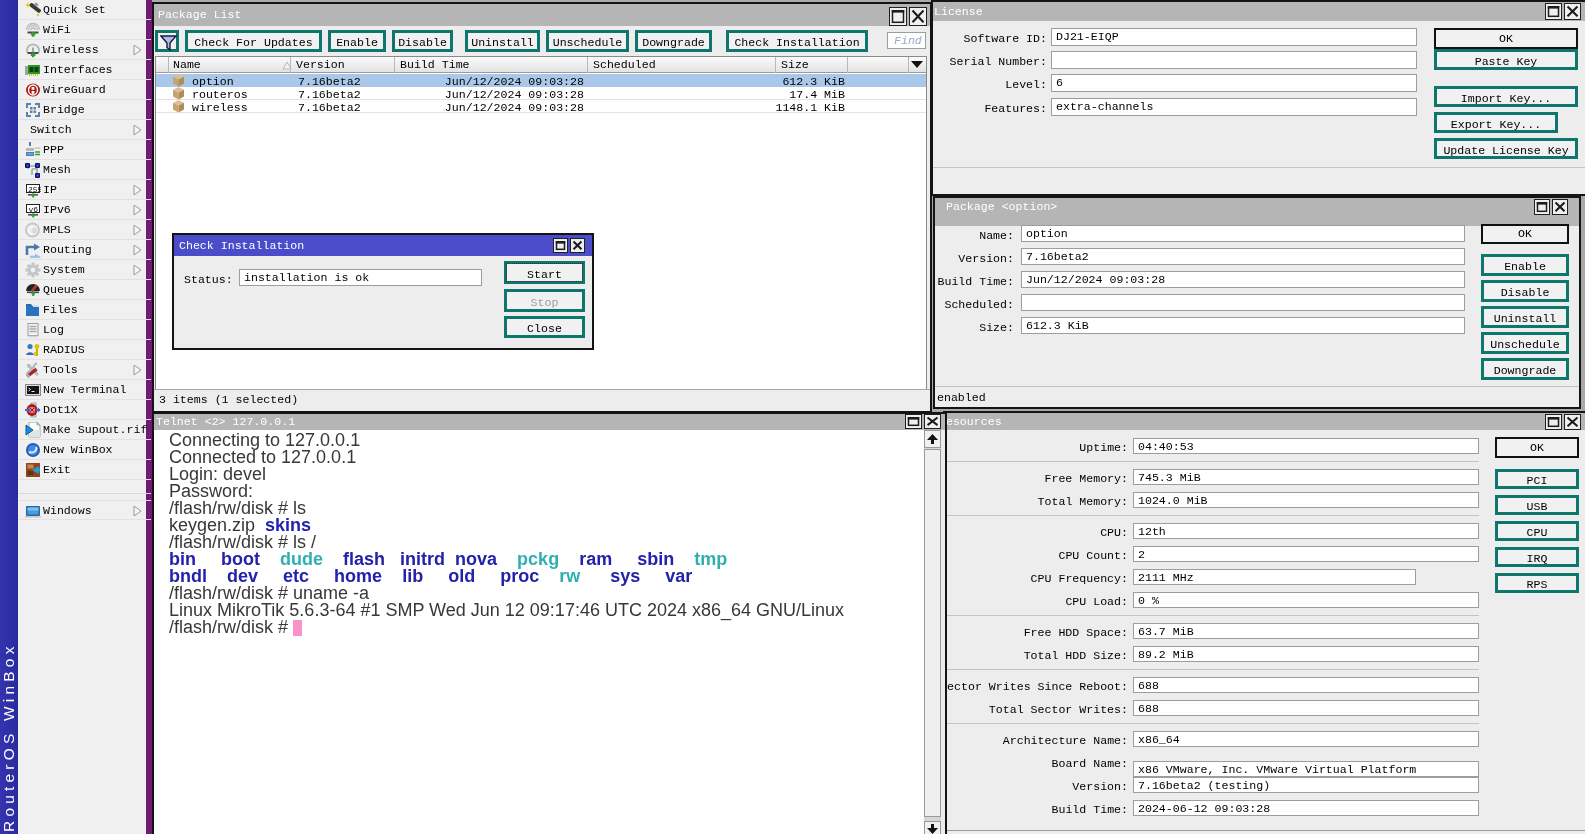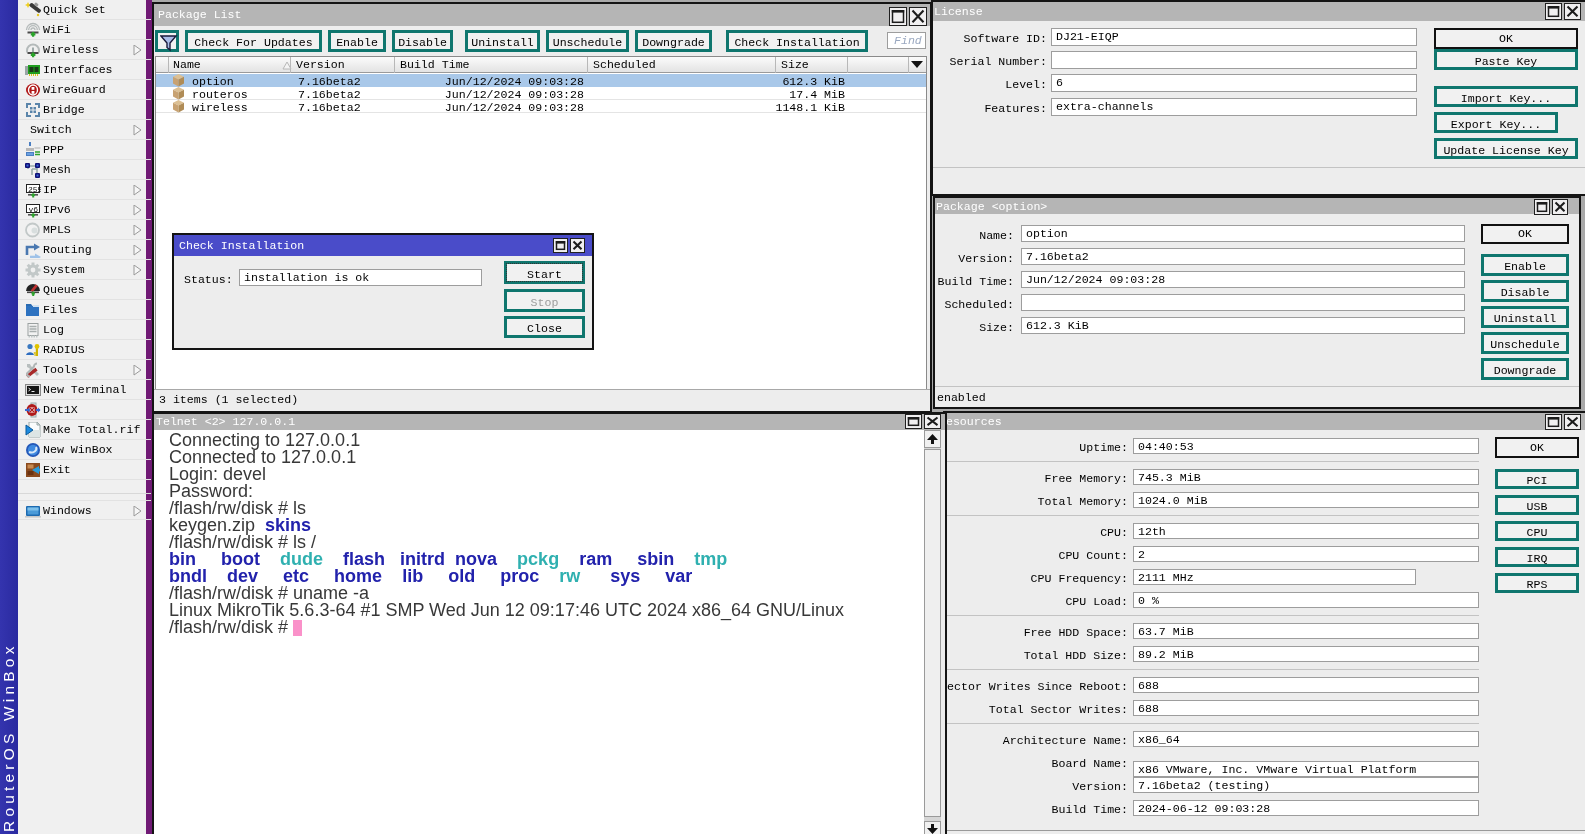--- a/index.html
+++ b/index.html
@@ -265,21 +265,21 @@
       </svg>
       <span>Dot1X</span>
     </div>
 <div class="mi" style="top:420px">
       <svg width="16" height="16">
         <polygon points="4,0 12,0 15,3 15,15 4,15" fill="#fafcfc" stroke="#9aa8a8"></polygon>
         <polygon points="12,0 12,3 15,3" fill="#d8e0e0" stroke="#9aa8a8"></polygon>
         <rect x="4" y="8" width="11" height="7" fill="#dde5e5"></rect>
         <polygon points="1,3 8,8 1,13" fill="#1c8adf" stroke="#0a5a9a"></polygon>
       </svg>
-      <span>Make Total.rif</span>
+      <span>Make Supout.rif</span>
     </div>
 <div class="mi" style="top:440px">
       <svg width="16" height="16">
         <circle cx="8" cy="8" r="7" fill="#2458b8"></circle>
         <circle cx="8" cy="8" r="5.2" fill="#3f8ae0"></circle>
         <path d="M4,10 a5,4 0 0 0 7,-5" fill="none" stroke="#d8e8f8" stroke-width="2"></path>
       </svg>
       <span>New WinBox</span>
     </div>
 <div class="mi" style="top:460px">
@@ -330,21 +330,21 @@
 <div class="fld" style="left:118px;top:96px;width:366px;height:18px">extra-channels</div>
 <div class="btn def" style="left:501px;top:26px;width:144px;height:21px;line-height:17px">OK</div>
 <div class="btn" style="left:501px;top:47px;width:144px;height:21px;line-height:19px">Paste Key</div>
 <div class="btn" style="left:501px;top:84px;width:144px;height:21px;line-height:19px">Import Key...</div>
 <div class="btn" style="left:501px;top:110px;width:124px;height:21px;line-height:19px">Export Key...</div>
 <div class="btn" style="left:501px;top:136px;width:144px;height:21px;line-height:19px">Update License Key</div>
 <div class="sep" style="left:0;top:165px;width:660px"></div>
 </div>
 
 <div class="win" id="pkgopt" style="left:933px;top:196px;width:648px;height:213px">
-<div class="tb" style="height:16px;line-height:18px;padding-left:1px">Package &lt;option&gt;</div>
+<div class="tb" style="height:28px;line-height:18px;padding-left:11px">Package &lt;option&gt;</div>
 <div class="wbtn" style="left:599px;top:1px;width:16px;height:16px">
       <svg width="14" height="14" style="position:absolute;left:0;top:0">
         <rect x="2.5" y="2.8" width="9" height="8.5" fill="none" stroke="#1c1c1c" stroke-width="1.5"></rect>
         <rect x="1.8" y="2" width="10.4" height="2.6" fill="#1c1c1c"></rect>
       </svg>
     </div>
 <div class="wbtn" style="left:617px;top:1px;width:16px;height:16px">
       <svg width="14" height="14" style="position:absolute;left:0;top:0">
         <path d="M2.5,2.5 L11.5,11.2 M11.5,2.5 L2.5,11.2" stroke="#1c1c1c" stroke-width="2.1"></path>
       </svg>

